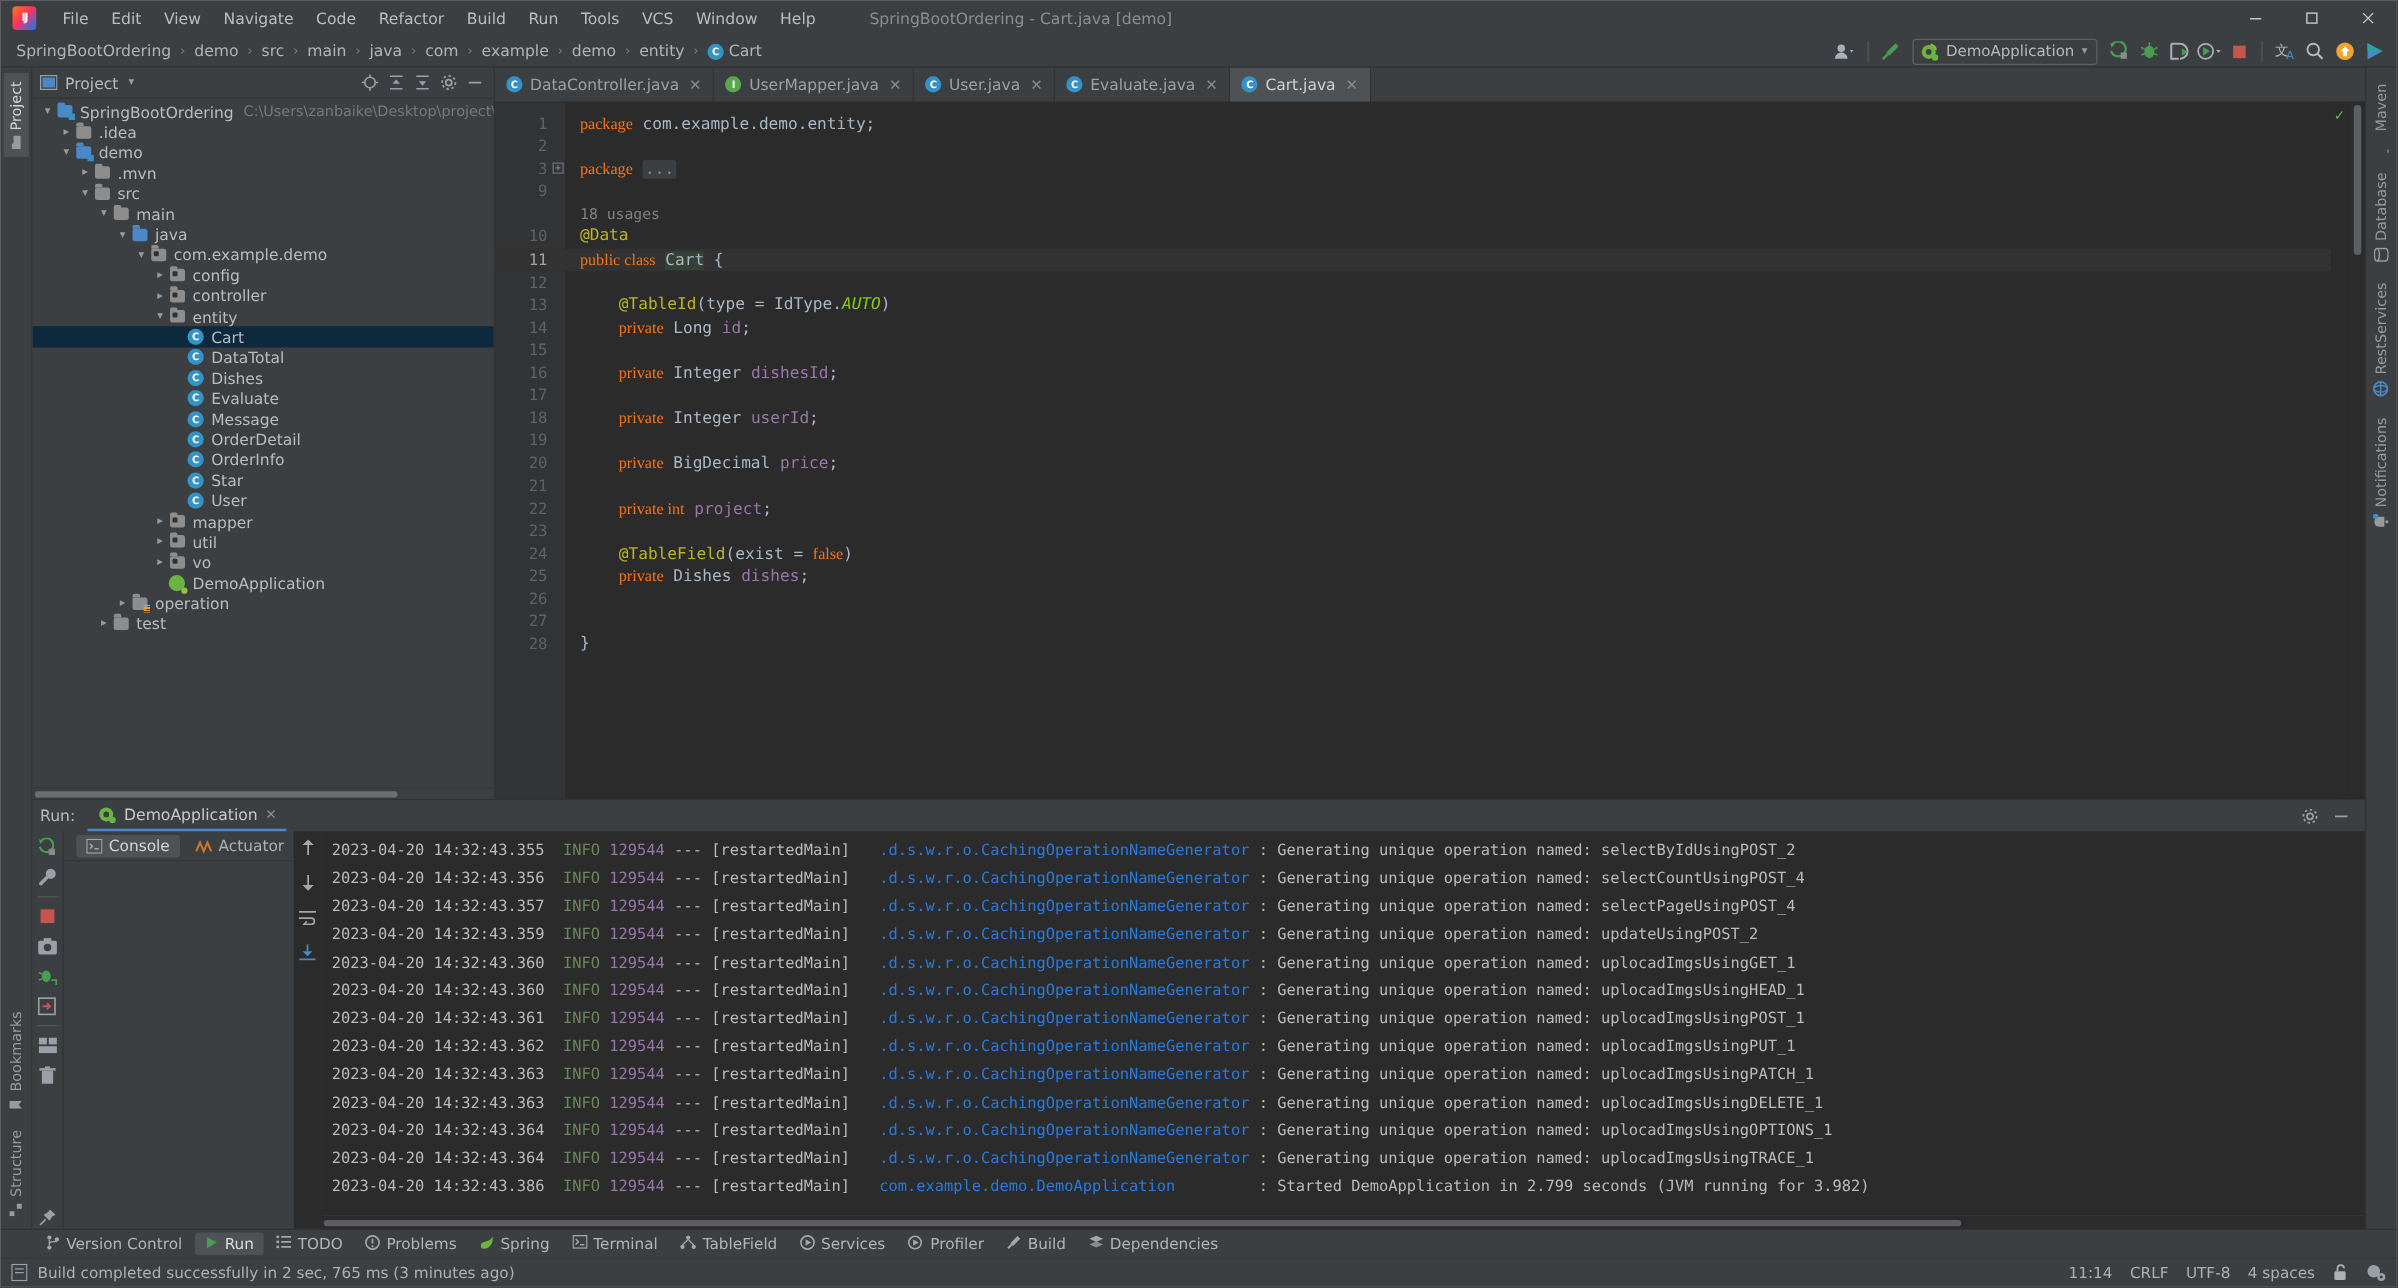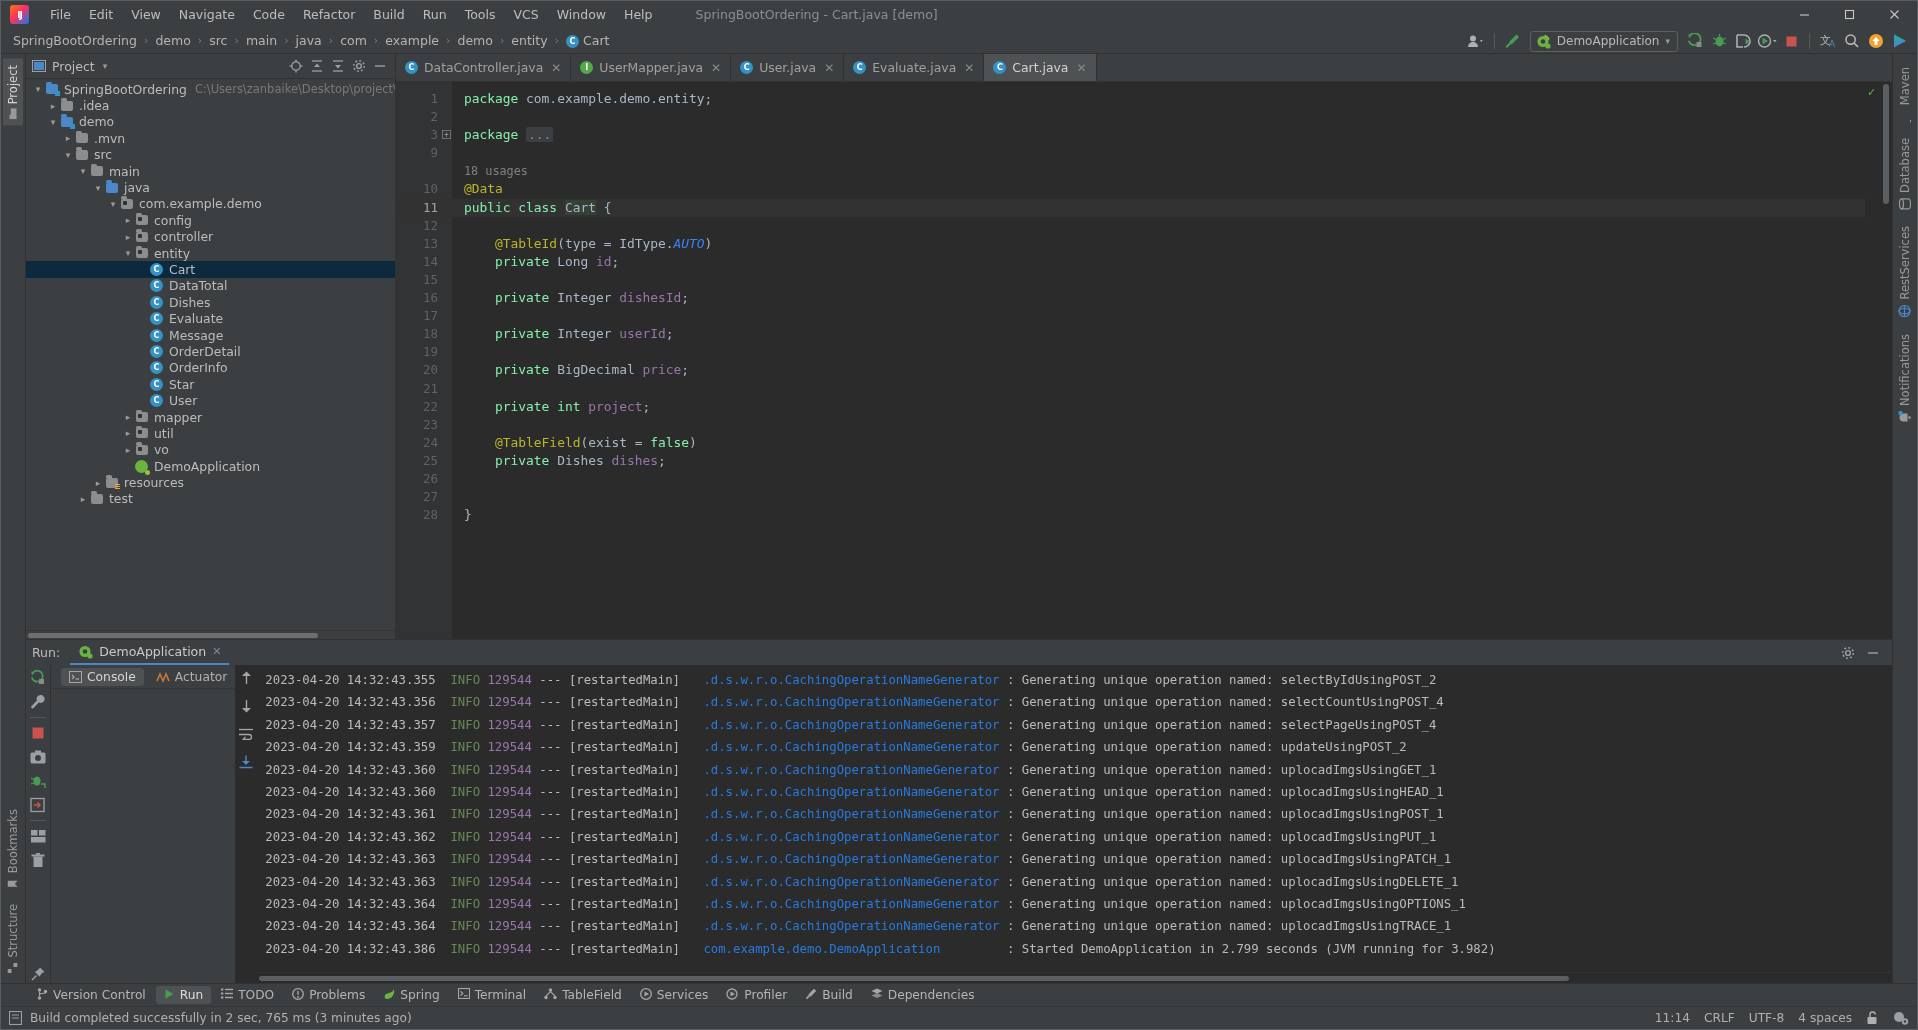--- a/index.html
+++ b/index.html
@@ -198,24 +198,24 @@
     position: absolute; right: 1px; top: 4px; width: 9px; height: 9px;
     border: 1px solid #6e7174; color:#9a9a9a; font-size: 8px; line-height: 7px; text-align:center;
   }
   .code {
     flex: 1 1 auto; padding: 8px 0 0 12px; min-width: 0; overflow: hidden;
     font-family: "DejaVu Sans Mono", monospace; font-size: 12.9px;
     color: #a9b7c6; position: relative;
   }
   .cline { height: 18.1px; line-height: 18.1px; white-space: pre; }
   .cline.cur { background: #323232; margin-left:-12px; padding-left:12px; }
-  .kw { color: #86efac; }
+  .kw { color: #f97316; font-family: Liberation Serif, serif; }
   .ann { color: #bbb529; }
   .fld { color: #9876aa; }
-  .stat { color: #3b82f6; font-style: italic; }
+  .stat { color: #84cc16; font-style: italic; }
   .usages { color: #808080; font-size: 11.8px; }
   .hl { background: #344134; }
   .imp-fold { background: #3b3f41; color:#8a8a8a; padding: 0 2px; border-radius:2px;}
   .right-rail {
     width: 14px; flex: 0 0 14px; background: #2b2b2b; position: relative;
   }
   .rail-ok { position:absolute;top:4px;left:2px;color:#62b543;font-size:11px;}
   .code-scroll-v {
     width: 13px; flex: 0 0 13px; background: #2b2b2b; position: relative;
   }
@@ -723,21 +723,21 @@
                   <span class="springicon"></span>
                 </span>
                 <span class="tlabel">DemoApplication</span>
               </div>
               <div class="trow">
                 <span style="width:66px;flex:0 0 66px;"></span>
                 <span class="arrow">▸</span>
                 <span class="ticon">
                   <span class="folder res"></span>
                 </span>
-                <span class="tlabel">resources</span>
+                <span class="tlabel">operation</span>
               </div>
               <div class="trow">
                 <span style="width:51px;flex:0 0 51px;"></span>
                 <span class="arrow">▸</span>
                 <span class="ticon">
                   <span class="folder"></span>
                 </span>
                 <span class="tlabel">test</span>
               </div>
             </div>

